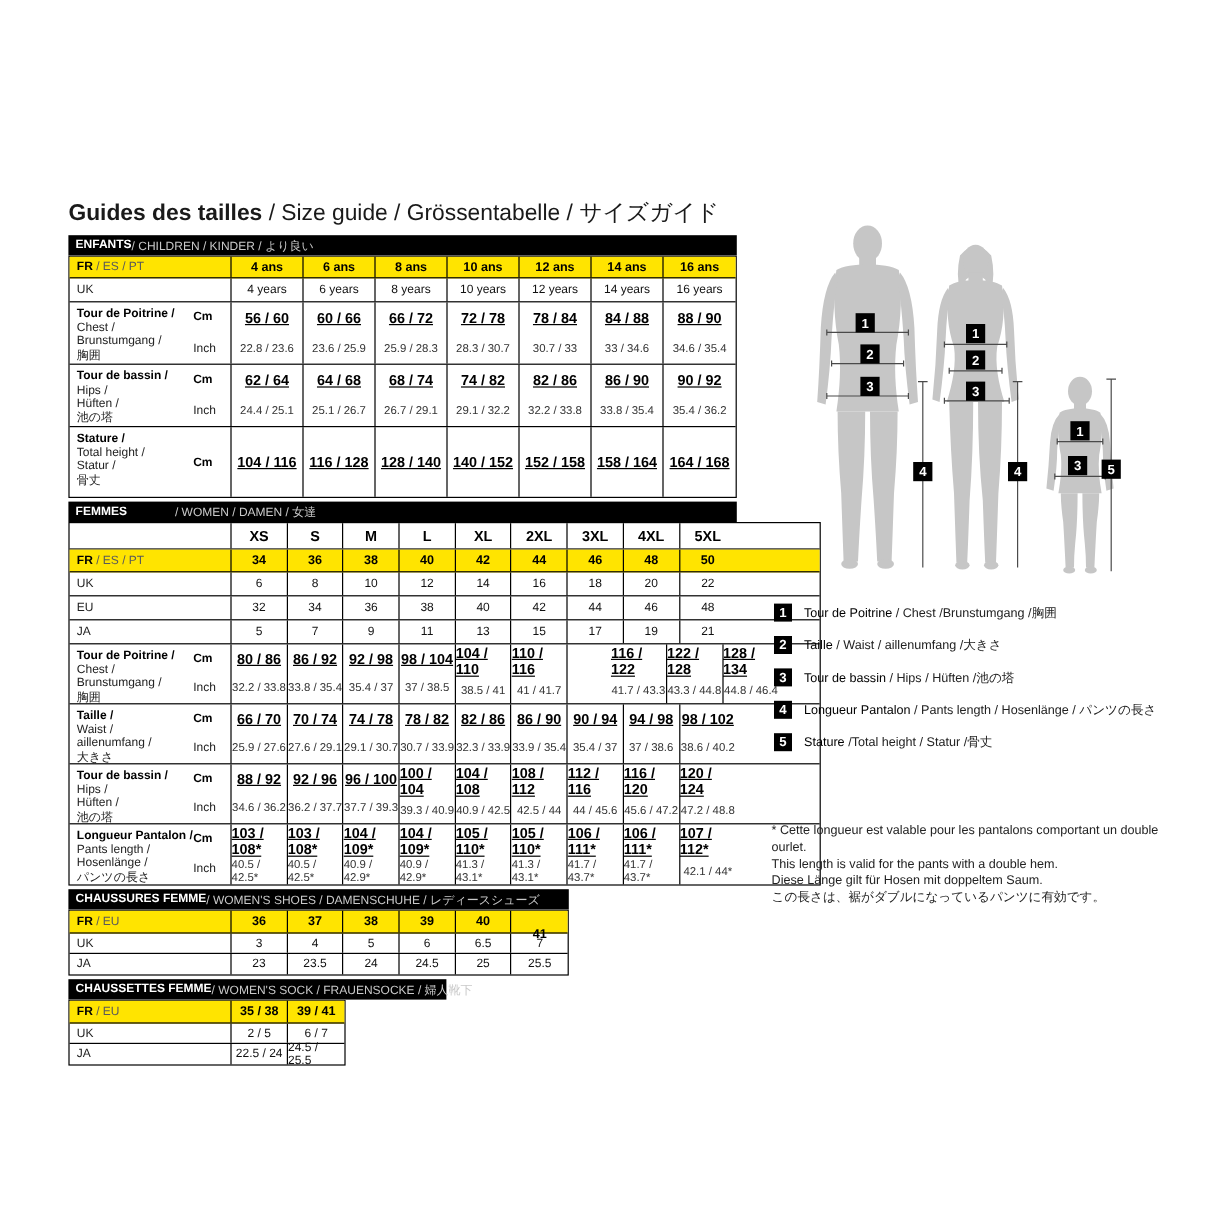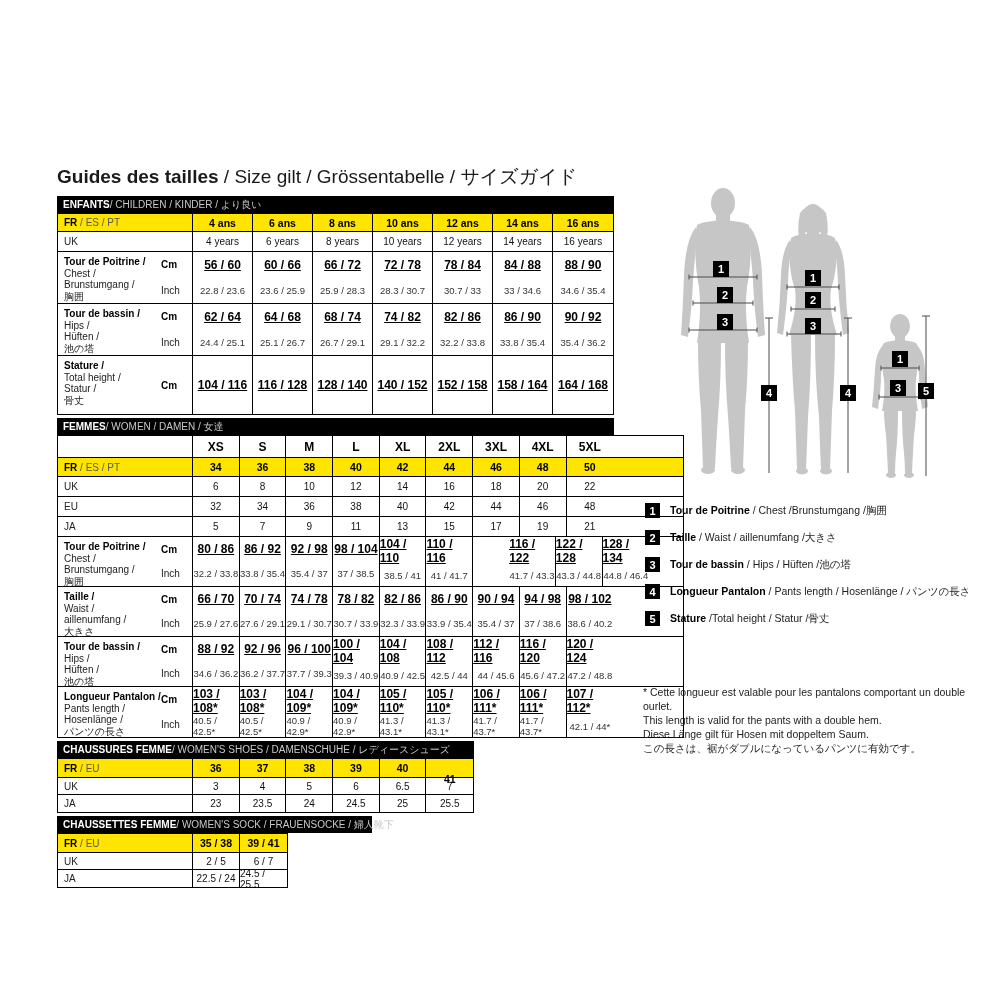--- a/index.html
+++ b/index.html
@@ -35,30 +35,30 @@
   .mcell{display:flex;flex-direction:column;}
   .mcm{flex:1;display:flex;align-items:center;justify-content:center;font-weight:bold;font-size:12px;text-decoration:underline;}
   .min{flex:1;display:flex;align-items:center;justify-content:center;font-size:9.5px;color:#333;}
   
   #silhouettes{position:absolute;left:645px;top:183px;}
   #legend{position:absolute;left:645px;top:503px;}
   .leg-item{display:flex;align-items:center;margin-bottom:12px;}
   .leg-num{width:15px;height:15px;background:#000;color:#fff;font-weight:bold;font-size:11px;
            display:flex;align-items:center;justify-content:center;margin-right:10px;flex:0 0 auto;}
   .leg-text{font-size:10.5px;color:#222;white-space:nowrap;}
-  .leg-fr{font-weight:bold;color:#000;}
+  .leg-fr{font-weight:normal;color:#000;}
   #footnote{position:absolute;left:643px;top:685px;width:345px;font-size:10.5px;line-height:14px;color:#222;}
   .badge-txt{fill:#fff;font-weight:bold;font-size:11px;text-anchor:middle;font-family:"Liberation Sans",sans-serif;}
 </style>
 </head>
 <body>
 
 <div class="page">
 
-  <div id="title"><span class="title-fr">Guides des tailles</span><span class="title-rest"> / Size gilt / Grössentabelle / サイズガイド</span></div>
+  <div id="title"><span class="title-fr">Guides des tailles</span><span class="title-rest"> / Size guide / Grössentabelle / サイズガイド</span></div>
 
   <div id="tables">
     <div class="tblock" id="t-enfants">
         <div class="tbl-bar" style="width: 557px;">
           <span class="bar-fr">ENFANTS</span>
           <span class="bar-rest"> / CHILDREN / KINDER / より良い</span>
         </div>
         <div class="tbl" style="width: 557px;">
           <div class="trow yellow" style="height: 18px;">
             <div class="cell vlabel" style="width: 135px;">
@@ -199,21 +199,21 @@
             <div class="cell mcell" style="width: 60px;">
               <div class="mcm">158 / 164</div>
             </div>
             <div class="cell mcell" style="width: 60px;">
               <div class="mcm">164 / 168</div>
             </div>
           </div>
         </div>
       </div>
     <div class="tblock" id="t-femmes">
-        <div class="tbl-bar" style="width: 557.3px;">
+        <div class="tbl-bar" style="width: 557.3px; gap: 40px;">
           <span class="bar-fr">FEMMES</span>
           <span class="bar-rest"> / WOMEN / DAMEN / 女達</span>
         </div>
         <div class="tbl" style="width: 627px;">
           <div class="trow sizes" style="height: 22px;">
             <div class="cell vlabel" style="width: 135px;">
               <span class="lab-fr"></span>
             </div>
             <div class="cell vcell" style="width: 46.7px;">XS</div>
             <div class="cell vcell" style="width: 46.7px;">S</div>

